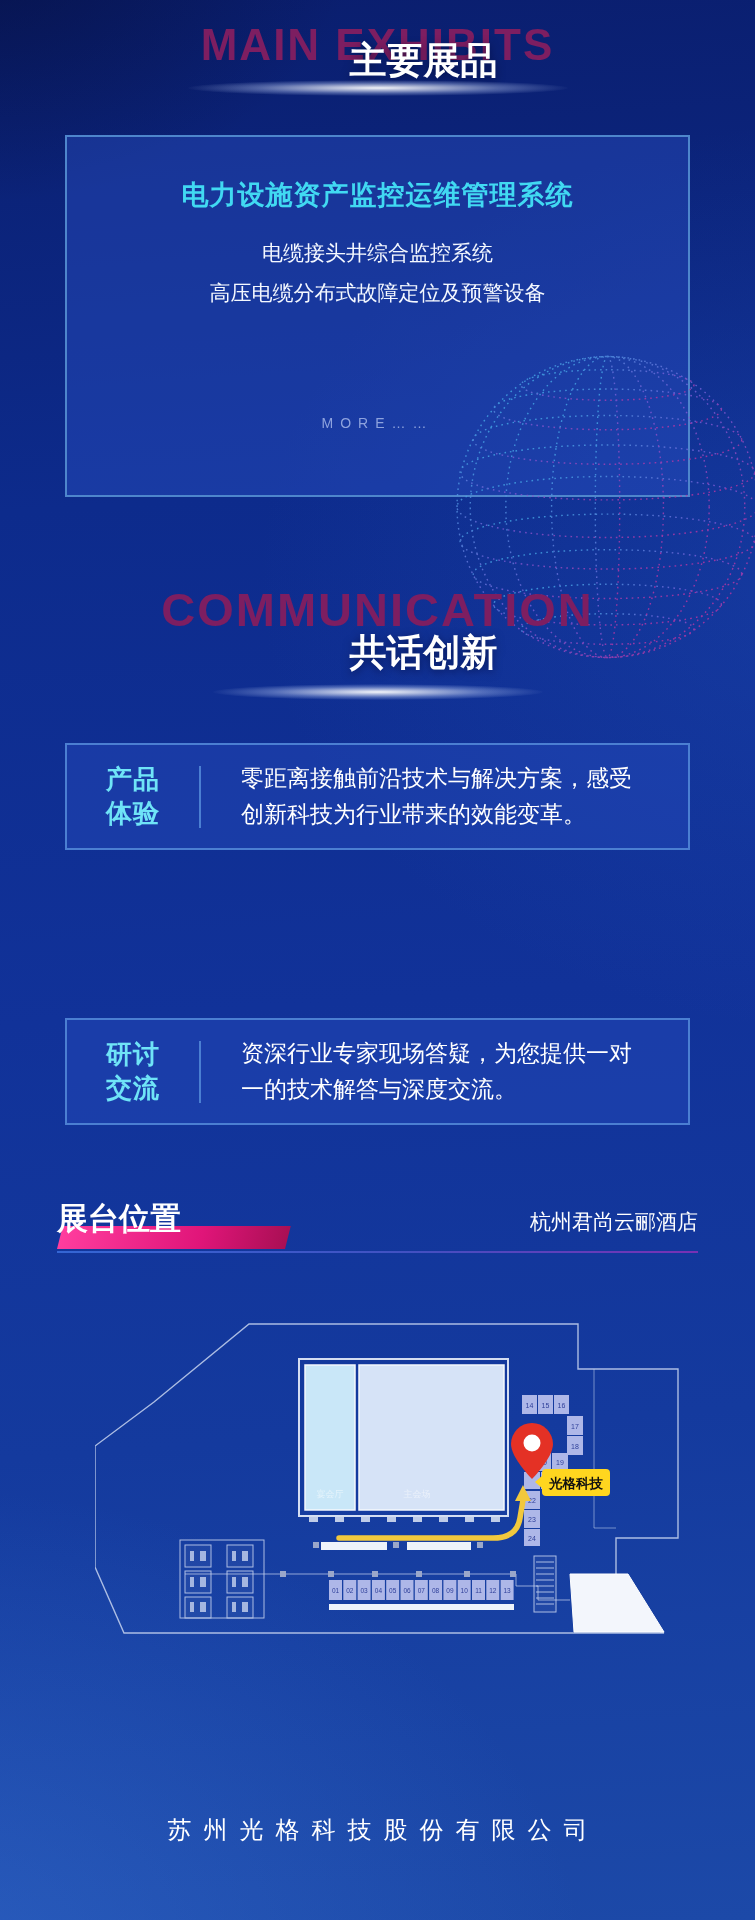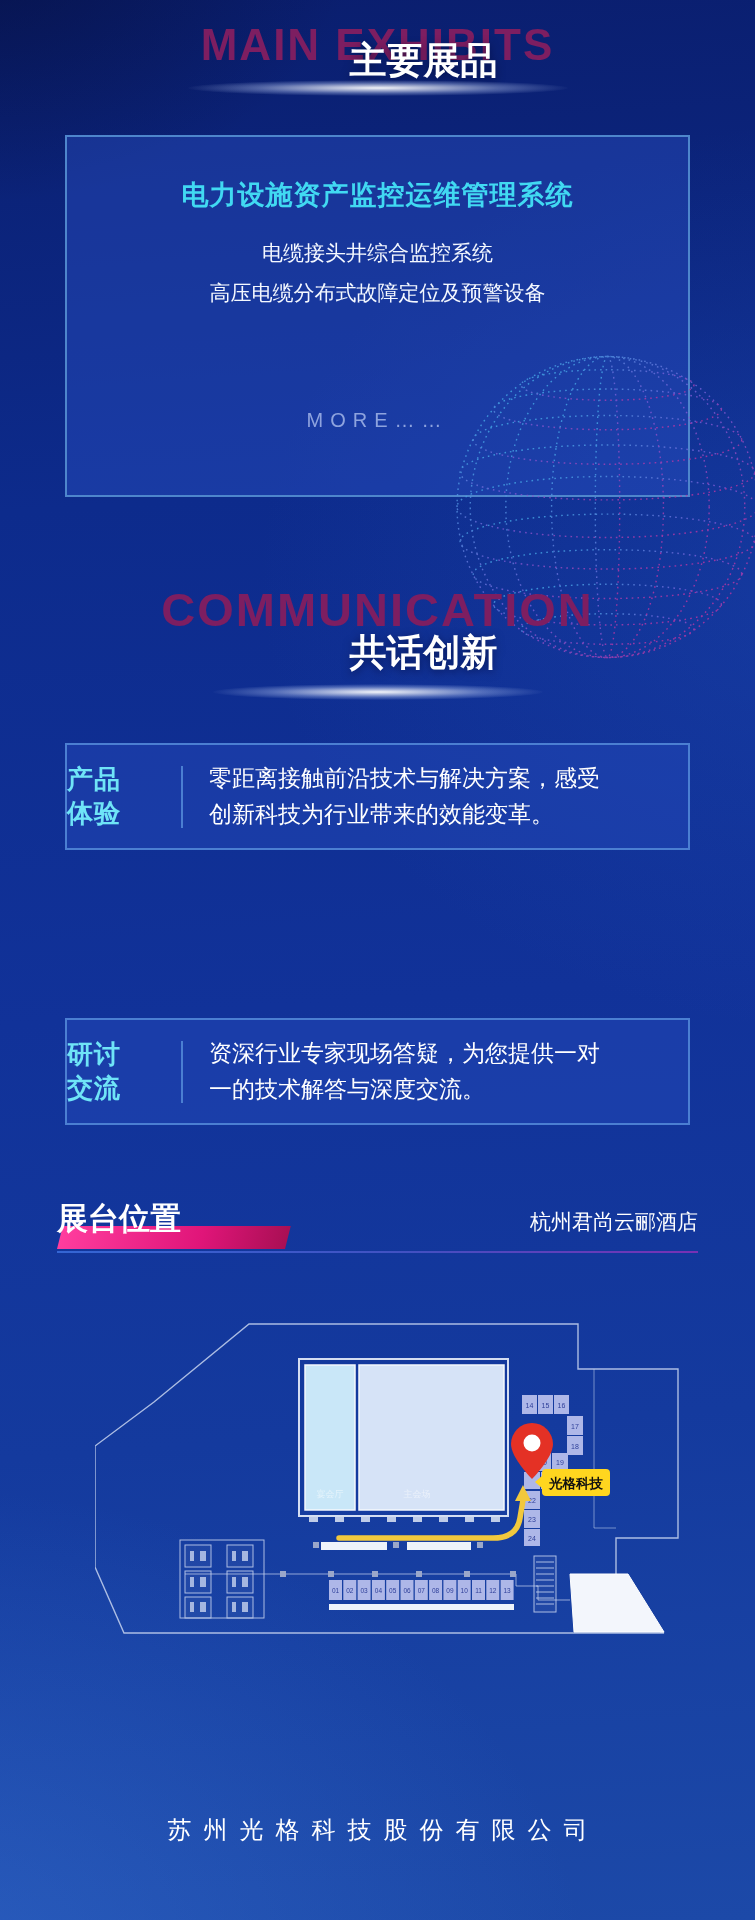--- a/index.html
+++ b/index.html
@@ -23,29 +23,29 @@
   .title2{top:628px;}
   .glow{height:16px;border-radius:50%;left:50%;transform:translateX(-50%);
     background:radial-gradient(ellipse at center, rgba(255,255,255,.95) 0%, rgba(205,220,255,.35) 45%, transparent 72%);}
   .glow1{top:80px;width:380px;}
   .glow2{top:684px;width:330px;}
   
   .exhibits-box{left:65px;top:135px;width:625px;height:362px;box-sizing:border-box;
     border:2px solid #4e86cc;background:rgba(42,82,198,.42);}
   .featured{top:40px;color:#41d9f2;font-weight:700;font-size:27px;letter-spacing:1px;}
   .exhibit-items{top:96px;color:#f4f8ff;font-size:21px;line-height:40px;}
-  .more{top:272px;color:#8ea3de;font-size:20px;letter-spacing:7px;}
+  .more{top:278px;color:#8ea3de;font-size:14px;letter-spacing:7px;}
   
   .card{left:65px;width:625px;height:107px;box-sizing:border-box;
     border:2px solid #4b7fd2;background:rgba(38,74,188,.46);
     display:flex;align-items:center;}
   .card1{top:743px;} .card2{top:878px;} .card3{top:1018px;}
-  .card-label{width:114px;text-align:left;color:#6fe4f7;font-size:26px;font-weight:700;line-height:1.3;letter-spacing:1px;}
+  .card-label{width:132px;text-align:center;color:#6fe4f7;font-size:26px;font-weight:700;line-height:1.3;letter-spacing:1px;}
   .card-divider{width:2px;height:62px;background:#4b7fd2;flex:none;}
-  .card-text{color:#ffffff;font-size:23px;line-height:1.55;padding-left:26px;max-width:392px;}
+  .card-text{color:#ffffff;font-size:23px;line-height:1.55;padding-left:26px;max-width:392px;margin-left:14px;}
   
   .loc-title{left:57px;top:1198px;color:#fff;font-weight:700;font-size:31px;z-index:2;}
   .loc-highlight{left:57px;top:1226px;width:228px;height:23px;z-index:1;
     background:linear-gradient(90deg,#ff3d9e 0%,#e01579 62%,#a90f54 100%);
     transform:skewX(-14deg);transform-origin:left bottom;}
   .loc-venue{right:57px;top:1208px;color:#fff;font-size:21px;}
   .loc-divider{left:57px;top:1251px;width:641px;height:2px;opacity:.85;
     background:linear-gradient(90deg,#3a6ede 0%,#4a55c8 55%,#8a2fb8 100%);}
   
   .outline-text{top:1762px;color:transparent;-webkit-text-stroke:1.3px rgba(185,200,235,.55);

